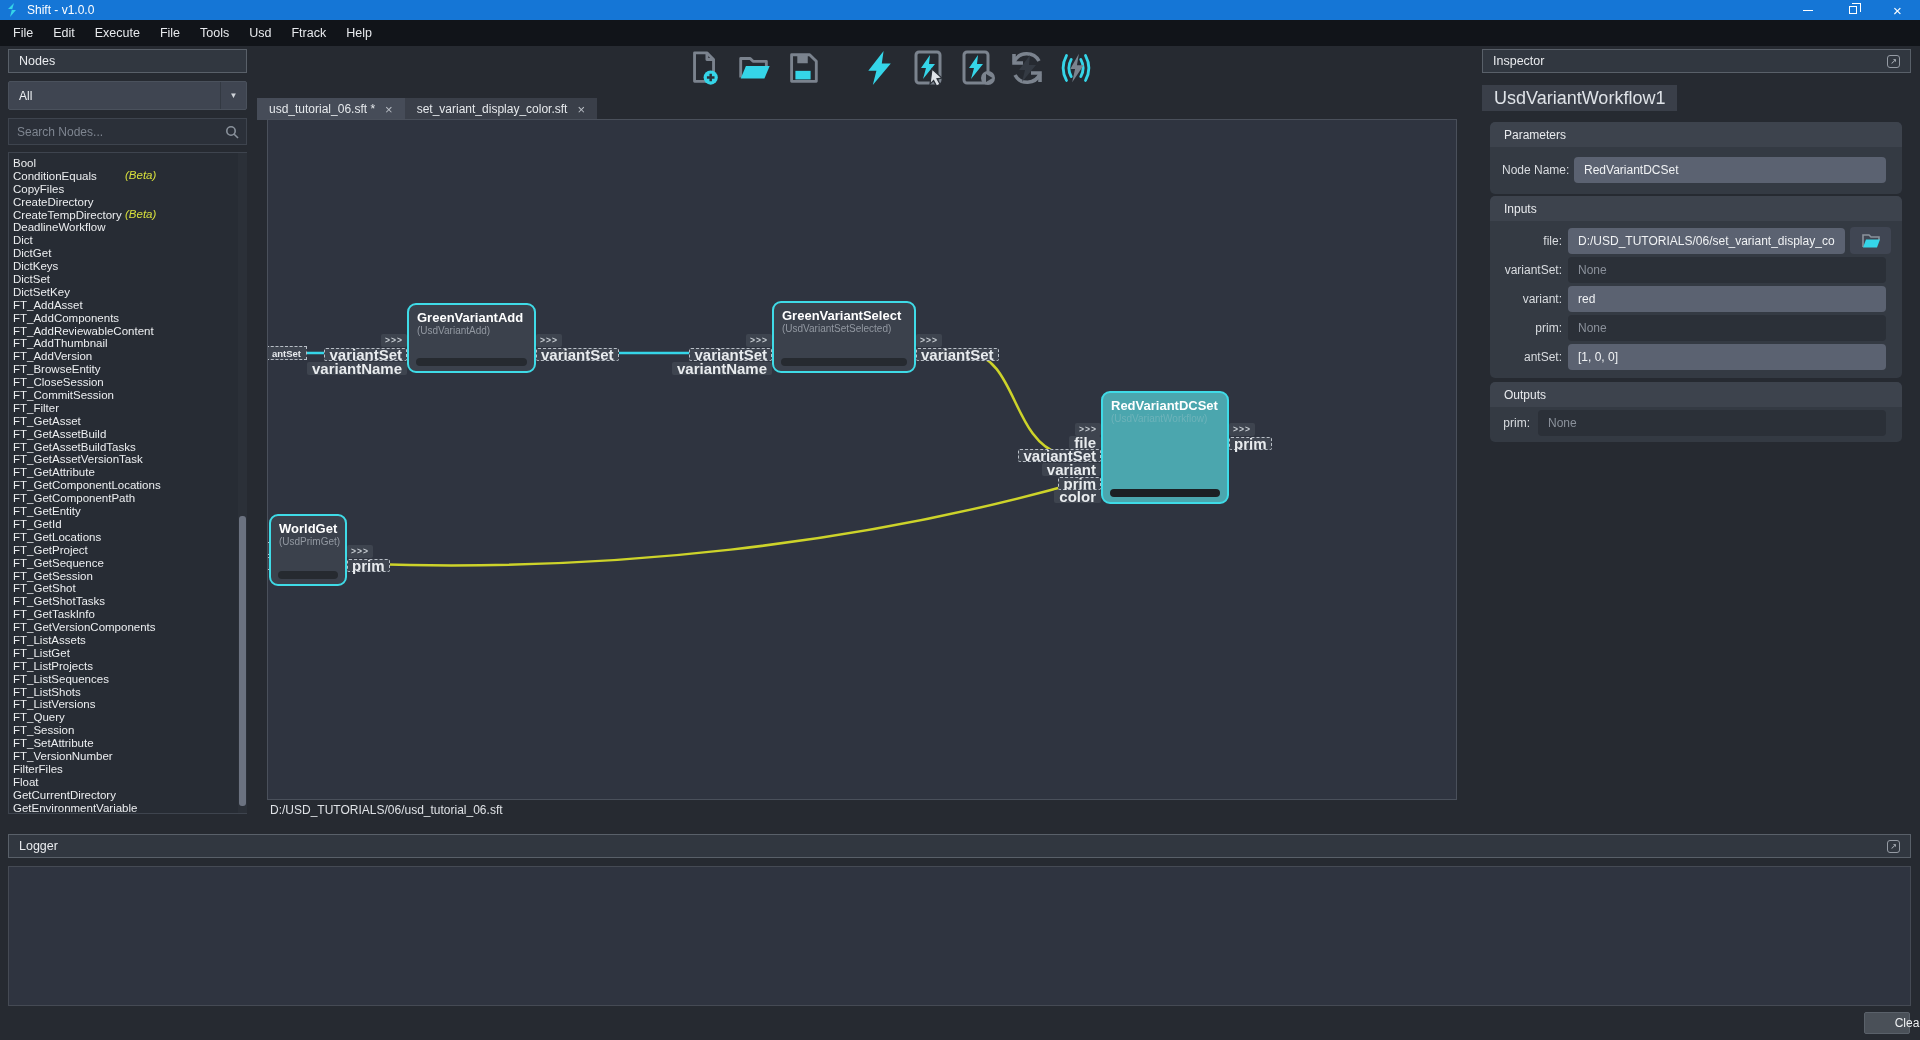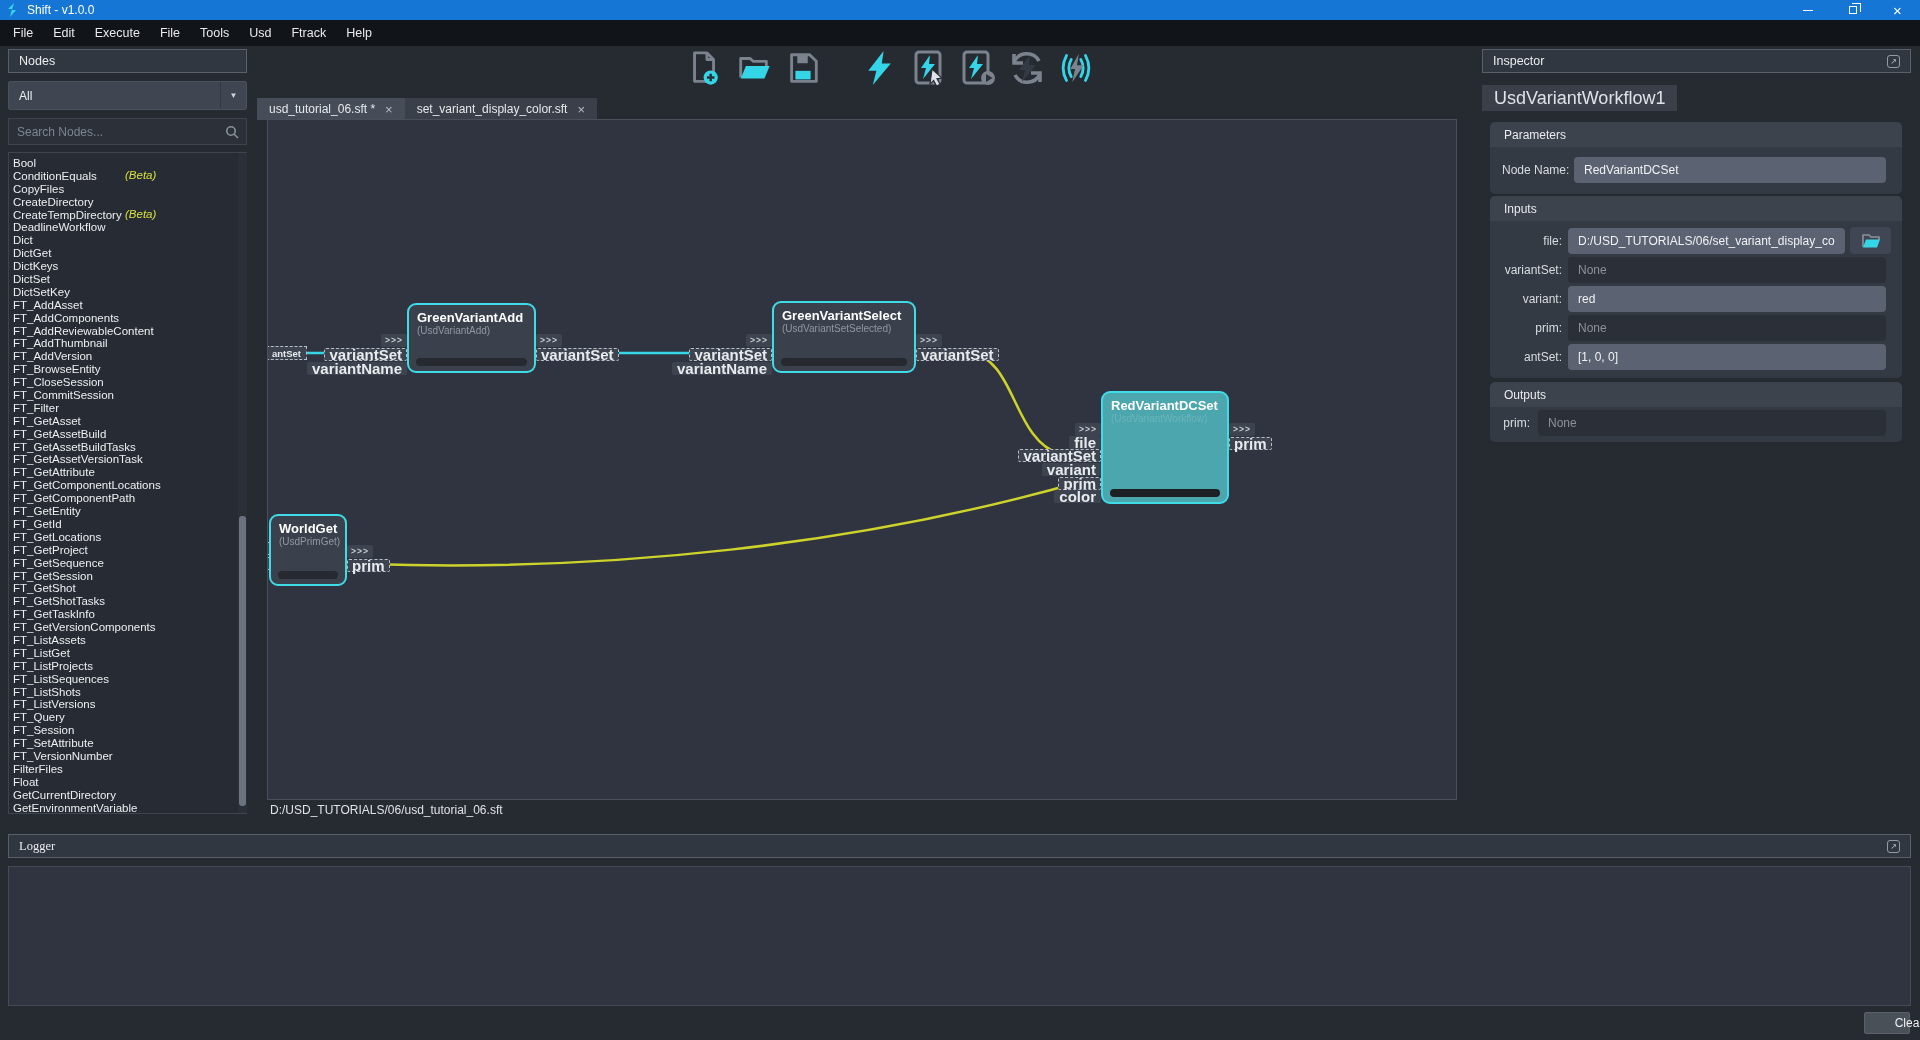--- a/index.html
+++ b/index.html
@@ -598,20 +598,20 @@
       <input value="[1, 0, 0]" style="">
     </div>
   </div>
 
   <div class="gbox" style="left:1490px; top:382px; width:412px; height:60px;">
     <div class="ghead">Outputs</div>
     <span class="ilabel" style="left:0; top:34px; width:40px;">prim:</span>
     <div class="ival readonly" style="left:48px; top:28px; width:348px; color:#8b919b;">None</div>
   </div>
 
-  <div class="phead" style="left:8px; top:834px; width:1903px;font-family:Liberation Serif, serif;">
+  <div class="phead" style="left:8px; top:834px; width:1903px;">
     <span>Logger</span>
     <span class="popout">↗</span>
   </div>
   <div class="logbody"></div>
   <div class="clearbtn">Clear</div>
 
 </div>
 
 </body></html>

